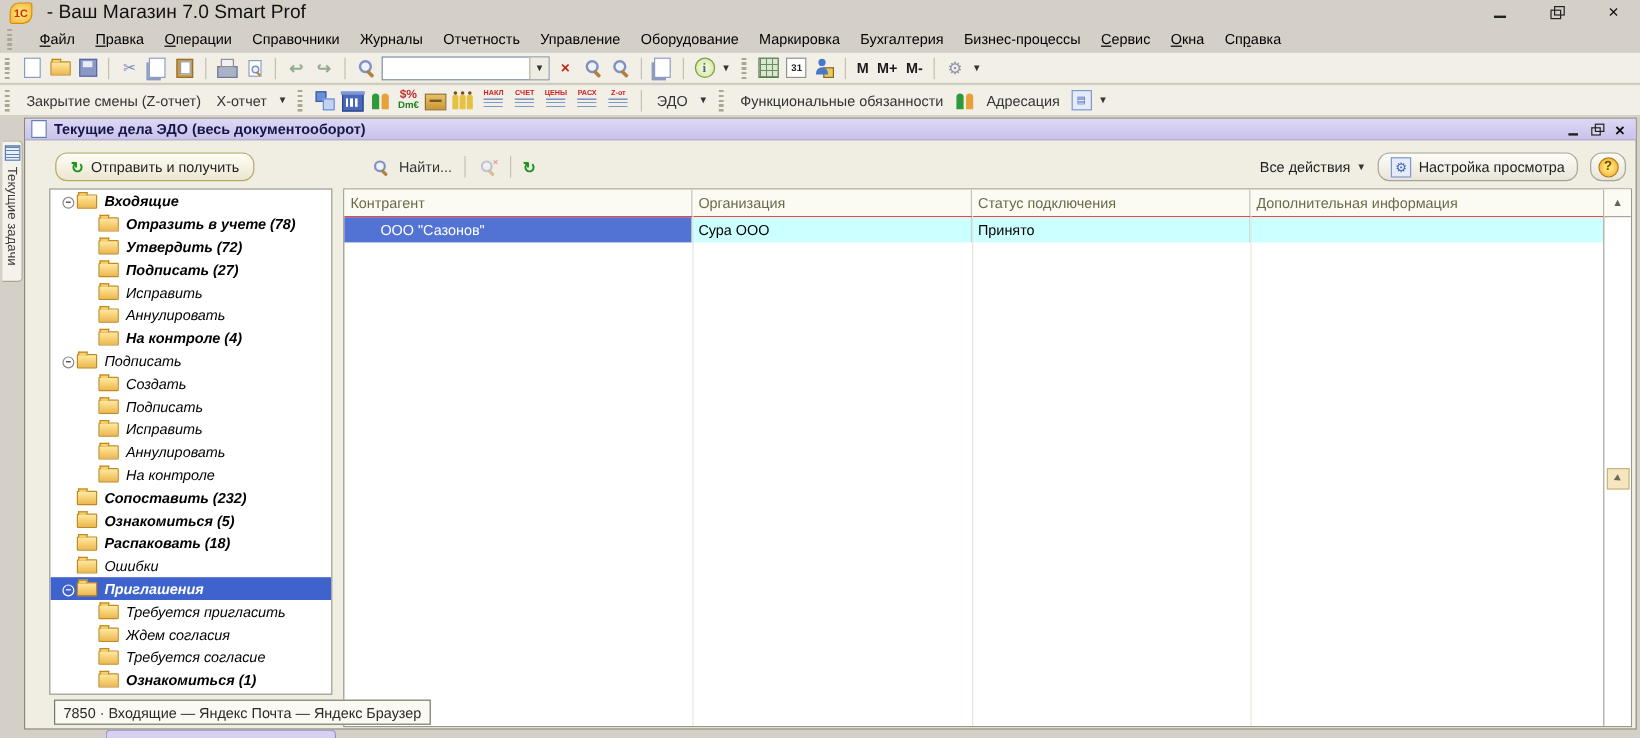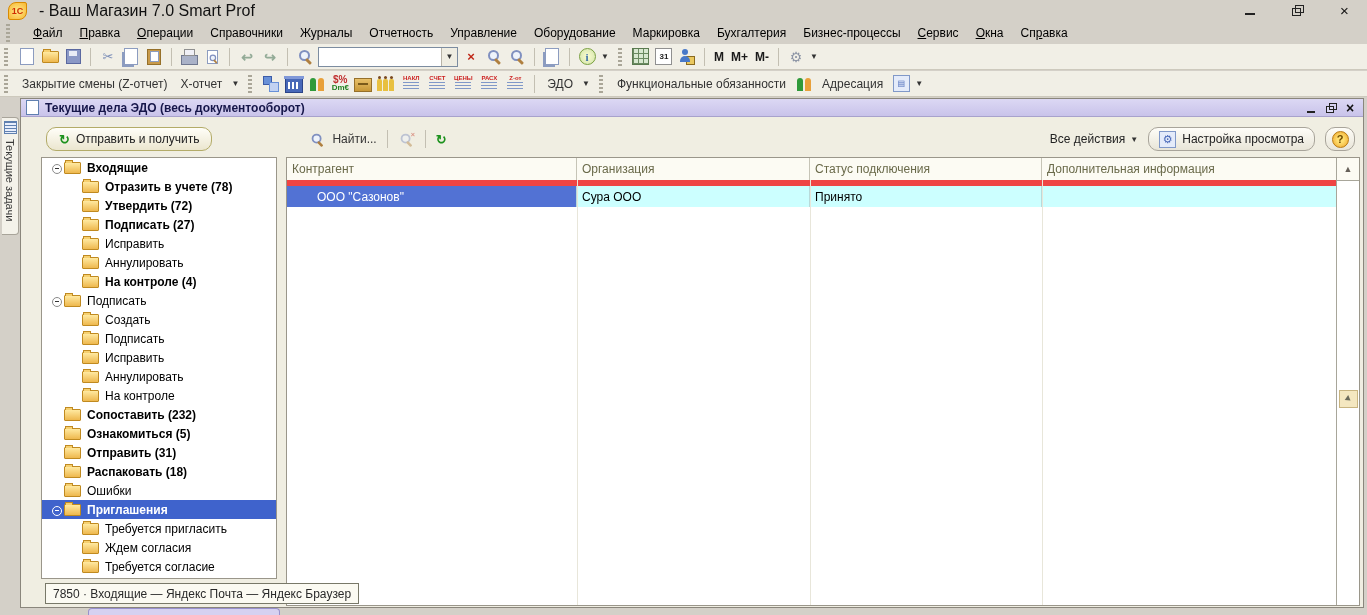--- a/index.html
+++ b/index.html
@@ -135,38 +135,38 @@
             display:flex;align-items:center;gap:6px;padding:0 10px;color:#222;}
   .gear-tile{width:15px;height:15px;background:#e4ebfa;border:1px solid #8098c8;display:flex;align-items:center;justify-content:center;
              font-size:11px;color:#4868b8;}
   .btn-help{width:28px;height:22px;border:1px solid #a8a49a;border-radius:10px;background:linear-gradient(#fefdf8,#e8e5d8);
             display:flex;align-items:center;justify-content:center;}
   .help-circ{width:15px;height:15px;border-radius:50%;background:radial-gradient(#ffe070 30%,#eda226);border:1px solid #b87a10;
              color:#6d4a00;font-weight:bold;font-size:11px;display:flex;align-items:center;justify-content:center;}
 
   
   .tree-panel{position:absolute;left:20px;top:58px;width:236px;height:422px;background:#fff;
-              border:1px solid #9a968a;box-sizing:border-box;overflow:hidden;}
+              border:1px solid #9a968a;box-sizing:border-box;overflow:hidden;font-style:italic;}
   .tree-row{height:19px;display:flex;align-items:center;padding-left:8px;white-space:nowrap;}
   .tree-row.lvl1{padding-left:26px;}
   .tree-row.sel{background:#3f63cc;color:#fff;}
   .exp{width:14px;height:14px;flex:0 0 14px;position:relative;}
   .exp.has::before{content:"";position:absolute;left:2px;top:3px;width:8px;height:8px;border:1px solid #8a8a8a;border-radius:50%;background:#fff;}
   .exp.has::after{content:"";position:absolute;left:5px;top:7px;width:4px;height:1px;background:#333;}
   .sel .exp.has::before{background:transparent;border-color:#fff;}
   .sel .exp.has::after{background:#fff;}
   .tfold{width:15px;height:10px;flex:0 0 15px;background:linear-gradient(#ffe9a0,#eeb84e);border:1px solid #c08a20;
          border-radius:1px;position:relative;margin-right:6px;}
   .tfold::before{content:"";position:absolute;left:0;top:-3px;width:6px;height:2px;background:#f6d070;border:1px solid #c08a20;border-bottom:none;}
   .tree-row.b .lbl{font-weight:bold;}
 
   
   .table-panel{position:absolute;left:265px;top:58px;width:1074px;height:449px;background:#fff;
                border:1px solid #9a968a;box-sizing:border-box;}
-  .thead{display:flex;height:22px;border-bottom:6px solid #ef4444;background:#fcfbf3;}
+  .thead{display:flex;height:22px;border-bottom:1px solid #ef4444;background:#fcfbf3;}
   .th{box-sizing:border-box;border-right:1px solid #c6c4b6;color:#6a6a4a;display:flex;align-items:center;padding-left:5px;}
   .trow{display:flex;height:21px;}
   .td{box-sizing:border-box;display:flex;align-items:center;padding-left:5px;background:#ccffff;color:#000;
       border-right:1px solid #b8dada;}
   .td.cur{background:#5272d4;color:#fff;padding-left:30px;}
   .colline{position:absolute;top:22px;bottom:0;width:1px;background:#e8e6da;}
   .sort-strip{position:absolute;right:0;top:0;bottom:0;width:22px;border-left:1px solid #a8a69a;background:#fff;}
   .sort-strip .sort-head{height:22px;border-bottom:1px solid #a8a69a;background:#fcfbf3;
         display:flex;align-items:center;justify-content:center;color:#666058;font-size:9px;}
   .scroll-marker{position:absolute;left:2px;top:232px;width:17px;height:16px;background:#f4e7c0;border:1px solid #c8b480;
@@ -484,25 +484,20 @@
         <span class="lbl">Сопоставить (232)</span>
       </div>
       <div class="tree-row b">
         <span class="exp"></span>
         <span class="tfold"></span>
         <span class="lbl">Ознакомиться (5)</span>
       </div>
       <div class="tree-row b">
         <span class="exp"></span>
         <span class="tfold"></span>
-        <span class="lbl">Отправить (31)</span>
-      </div>
-      <div class="tree-row b">
-        <span class="exp"></span>
-        <span class="tfold"></span>
         <span class="lbl">Распаковать (18)</span>
       </div>
       <div class="tree-row">
         <span class="exp"></span>
         <span class="tfold"></span>
         <span class="lbl">Ошибки</span>
       </div>
       <div class="tree-row b sel">
         <span class="exp has"></span>
         <span class="tfold"></span>

